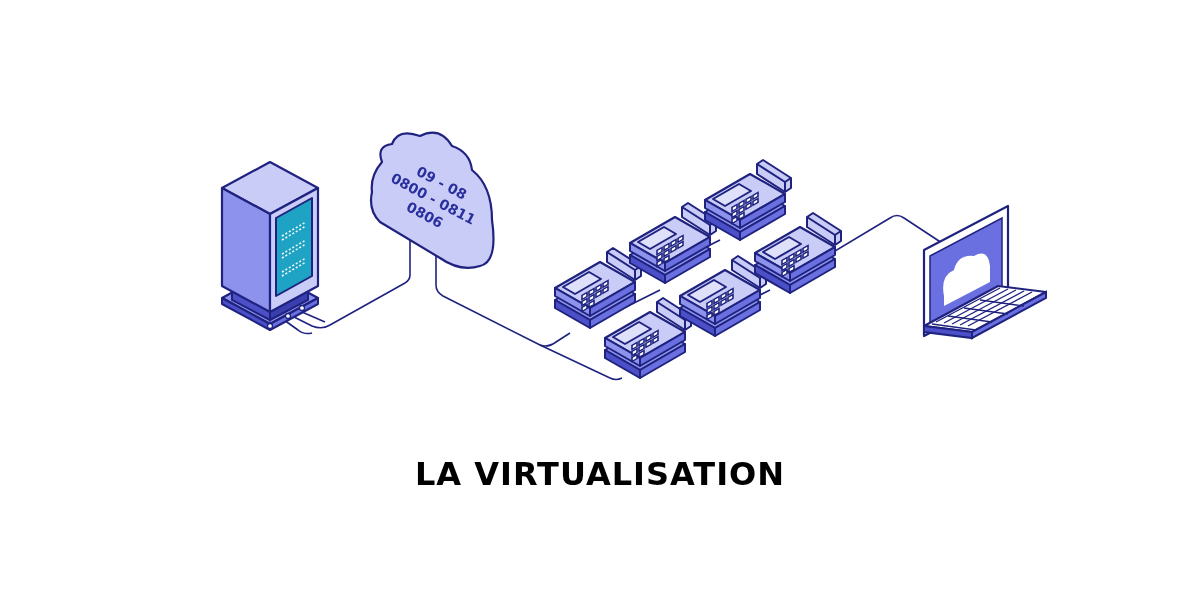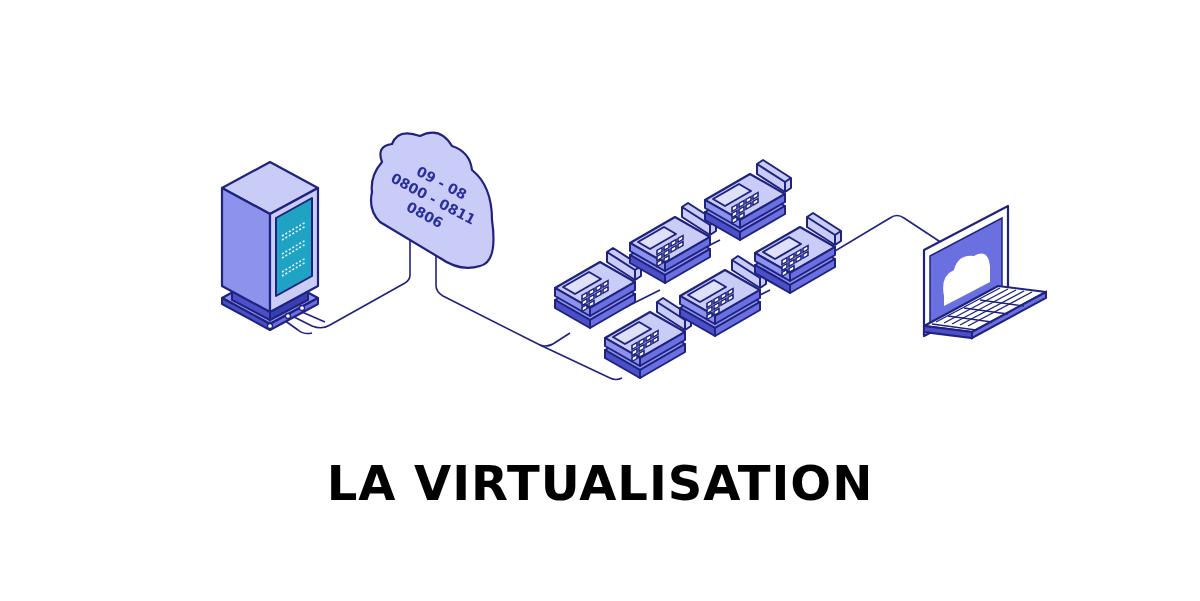--- a/index.html
+++ b/index.html
@@ -1,20 +1,20 @@
 <!DOCTYPE html>
 <html><head>
 <meta charset="utf-8">
 <style>
   html, body { margin:0; padding:0; background:#ffffff; }
   body { width:1200px; height:601px; position:relative; overflow:hidden; font-family:"DejaVu Sans", sans-serif; }
   #scene { position:absolute; left:0; top:0; width:1200px; height:601px; }
   .title {
     position:absolute; left:0; top:455px; width:1200px; text-align:center;
-    font-family:"DejaVu Sans", sans-serif; font-weight:bold; font-size:48px;
+    font-family:"DejaVu Sans", sans-serif; font-weight:bold; font-size:32px;
     letter-spacing:1px; color:#000000;
   }
   .cloud-text { font-family:"DejaVu Sans", sans-serif; font-size:14px; font-weight:bold; fill:#2a2f9e; }
 </style>
 </head>
 <body>
 
 <svg id="scene" viewBox="0 0 1200 601" xmlns="http://www.w3.org/2000/svg">
   <defs>
     <g id="phone">

